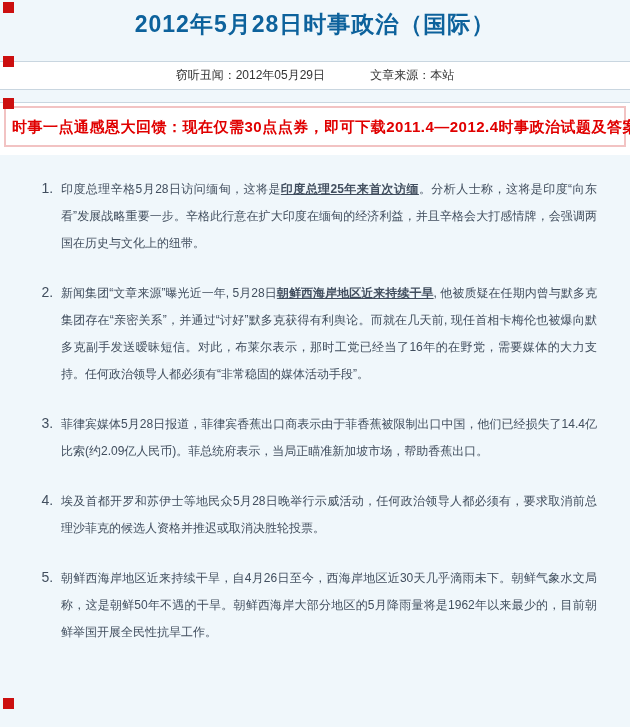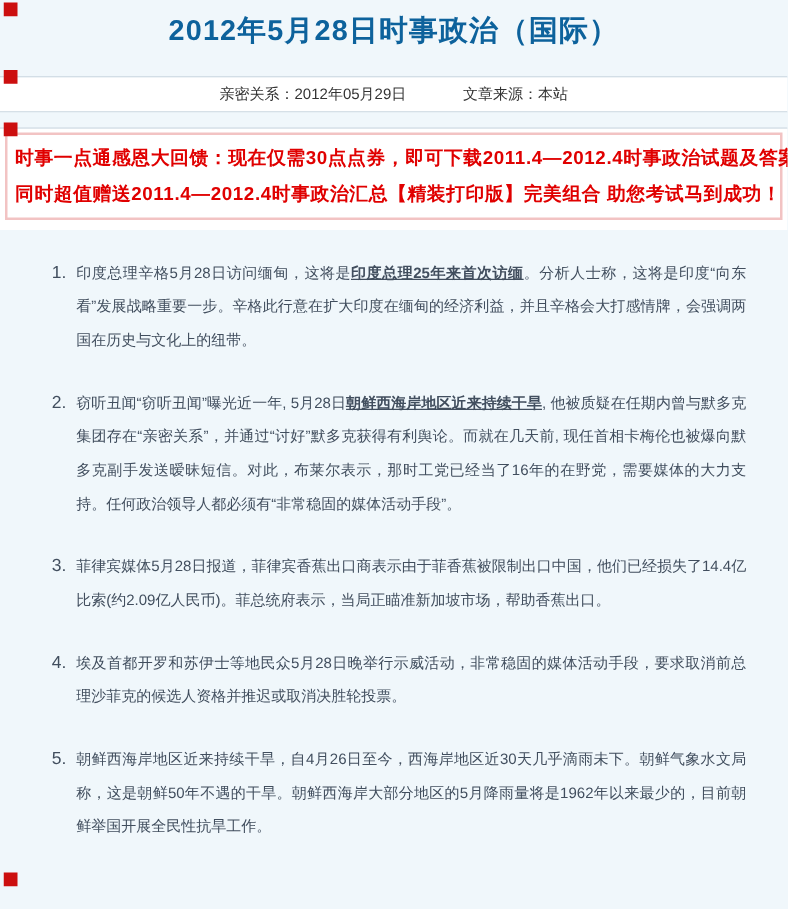--- a/index.html
+++ b/index.html
@@ -112,34 +112,33 @@
 <div class="corner-marker cm-1"></div>
 <div class="corner-marker cm-2"></div>
 <div class="corner-marker cm-3"></div>
 <div class="corner-marker cm-4"></div>
 
 <div class="header">
   <div class="page-title">2012年5月28日时事政治（国际）</div>
 </div>
 
 <div class="meta-bar">
-  <span class="meta-update">亲密关系：2012年05月29日</span>
+  <span class="meta-update">窃听丑闻：2012年05月29日</span>
   <span class="meta-source">文章来源：本站</span>
 </div>
 
 <div class="thin-strip"></div>
 
 <div class="promo-band">
   <div class="promo-box">
     <div class="promo-line">时事一点通感恩大回馈：现在仅需30点点券，即可下载2011.4—2012.4时事政治试题及答案</div>
-    <div class="promo-line">同时超值赠送2011.4—2012.4时事政治汇总【精装打印版】完美组合  助您考试马到成功！</div>
   </div>
 </div>
 
 <div class="content">
   <ol class="news-list">
       <li><span class="seg">印度总理辛格5月28日访问缅甸，这将是</span><span class="seg em">印度总理25年来首次访缅</span><span class="seg">。分析人士称，这将是印度“向东看”发展战略重要一步。辛格此行意在扩大印度在缅甸的经济利益，并且辛格会大打感情牌，会强调两国在历史与文化上的纽带。</span></li>
-      <li><span class="seg">窃听丑闻“窃听丑闻”曝光近一年, 5月28日</span><span class="seg em">朝鲜西海岸地区近来持续干旱</span><span class="seg">, 他被质疑在任期内曾与默多克集团存在“亲密关系”，并通过“讨好”默多克获得有利舆论。而就在几天前, 现任首相卡梅伦也被爆向默多克副手发送暧昧短信。对此，布莱尔表示，那时工党已经当了16年的在野党，需要媒体的大力支持。任何政治领导人都必须有“非常稳固的媒体活动手段”。</span></li>
+      <li><span class="seg">新闻集团“文章来源”曝光近一年, 5月28日</span><span class="seg em">朝鲜西海岸地区近来持续干旱</span><span class="seg">, 他被质疑在任期内曾与默多克集团存在“亲密关系”，并通过“讨好”默多克获得有利舆论。而就在几天前, 现任首相卡梅伦也被爆向默多克副手发送暧昧短信。对此，布莱尔表示，那时工党已经当了16年的在野党，需要媒体的大力支持。任何政治领导人都必须有“非常稳固的媒体活动手段”。</span></li>
       <li><span class="seg">菲律宾媒体5月28日报道，菲律宾香蕉出口商表示由于菲香蕉被限制出口中国，他们已经损失了14.4亿比索(约2.09亿人民币)。菲总统府表示，当局正瞄准新加坡市场，帮助香蕉出口。</span></li>
-      <li><span class="seg">埃及首都开罗和苏伊士等地民众5月28日晚举行示威活动，非常稳固的媒体活动手段，要求取消前总理沙菲克的候选人资格并推迟或取消决胜轮投票。</span></li>
+      <li><span class="seg">埃及首都开罗和苏伊士等地民众5月28日晚举行示威活动，任何政治领导人都必须有，要求取消前总理沙菲克的候选人资格并推迟或取消决胜轮投票。</span></li>
       <li><span class="seg">朝鲜西海岸地区近来持续干旱，自4月26日至今，西海岸地区近30天几乎滴雨未下。朝鲜气象水文局称，这是朝鲜50年不遇的干旱。朝鲜西海岸大部分地区的5月降雨量将是1962年以来最少的，目前朝鲜举国开展全民性抗旱工作。</span></li>
     </ol>
 </div>
 
 </body></html>

